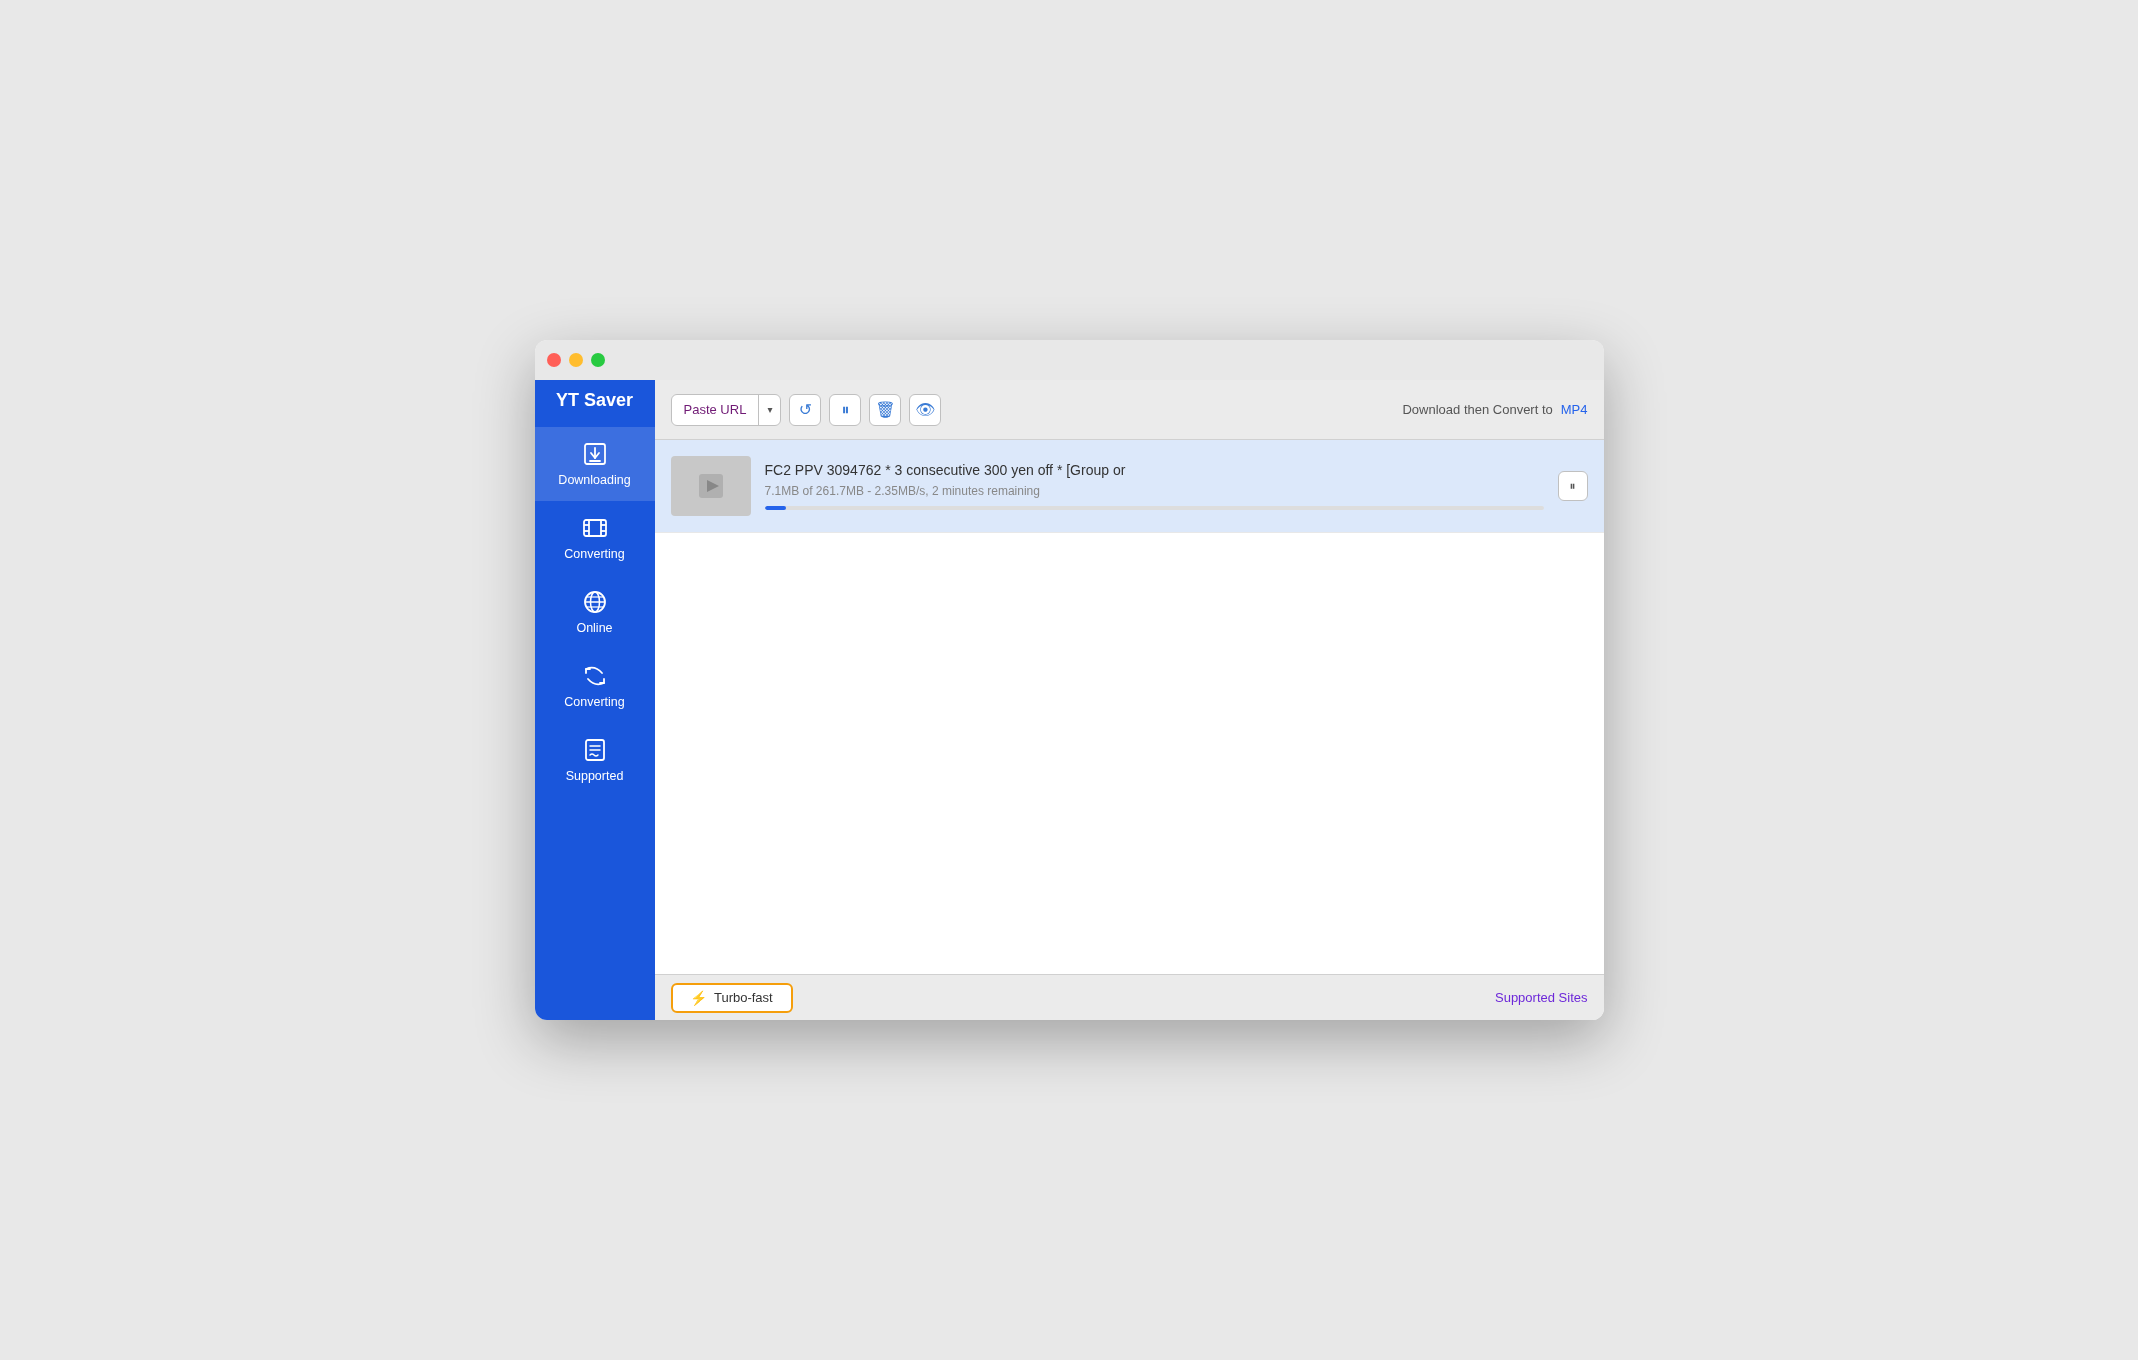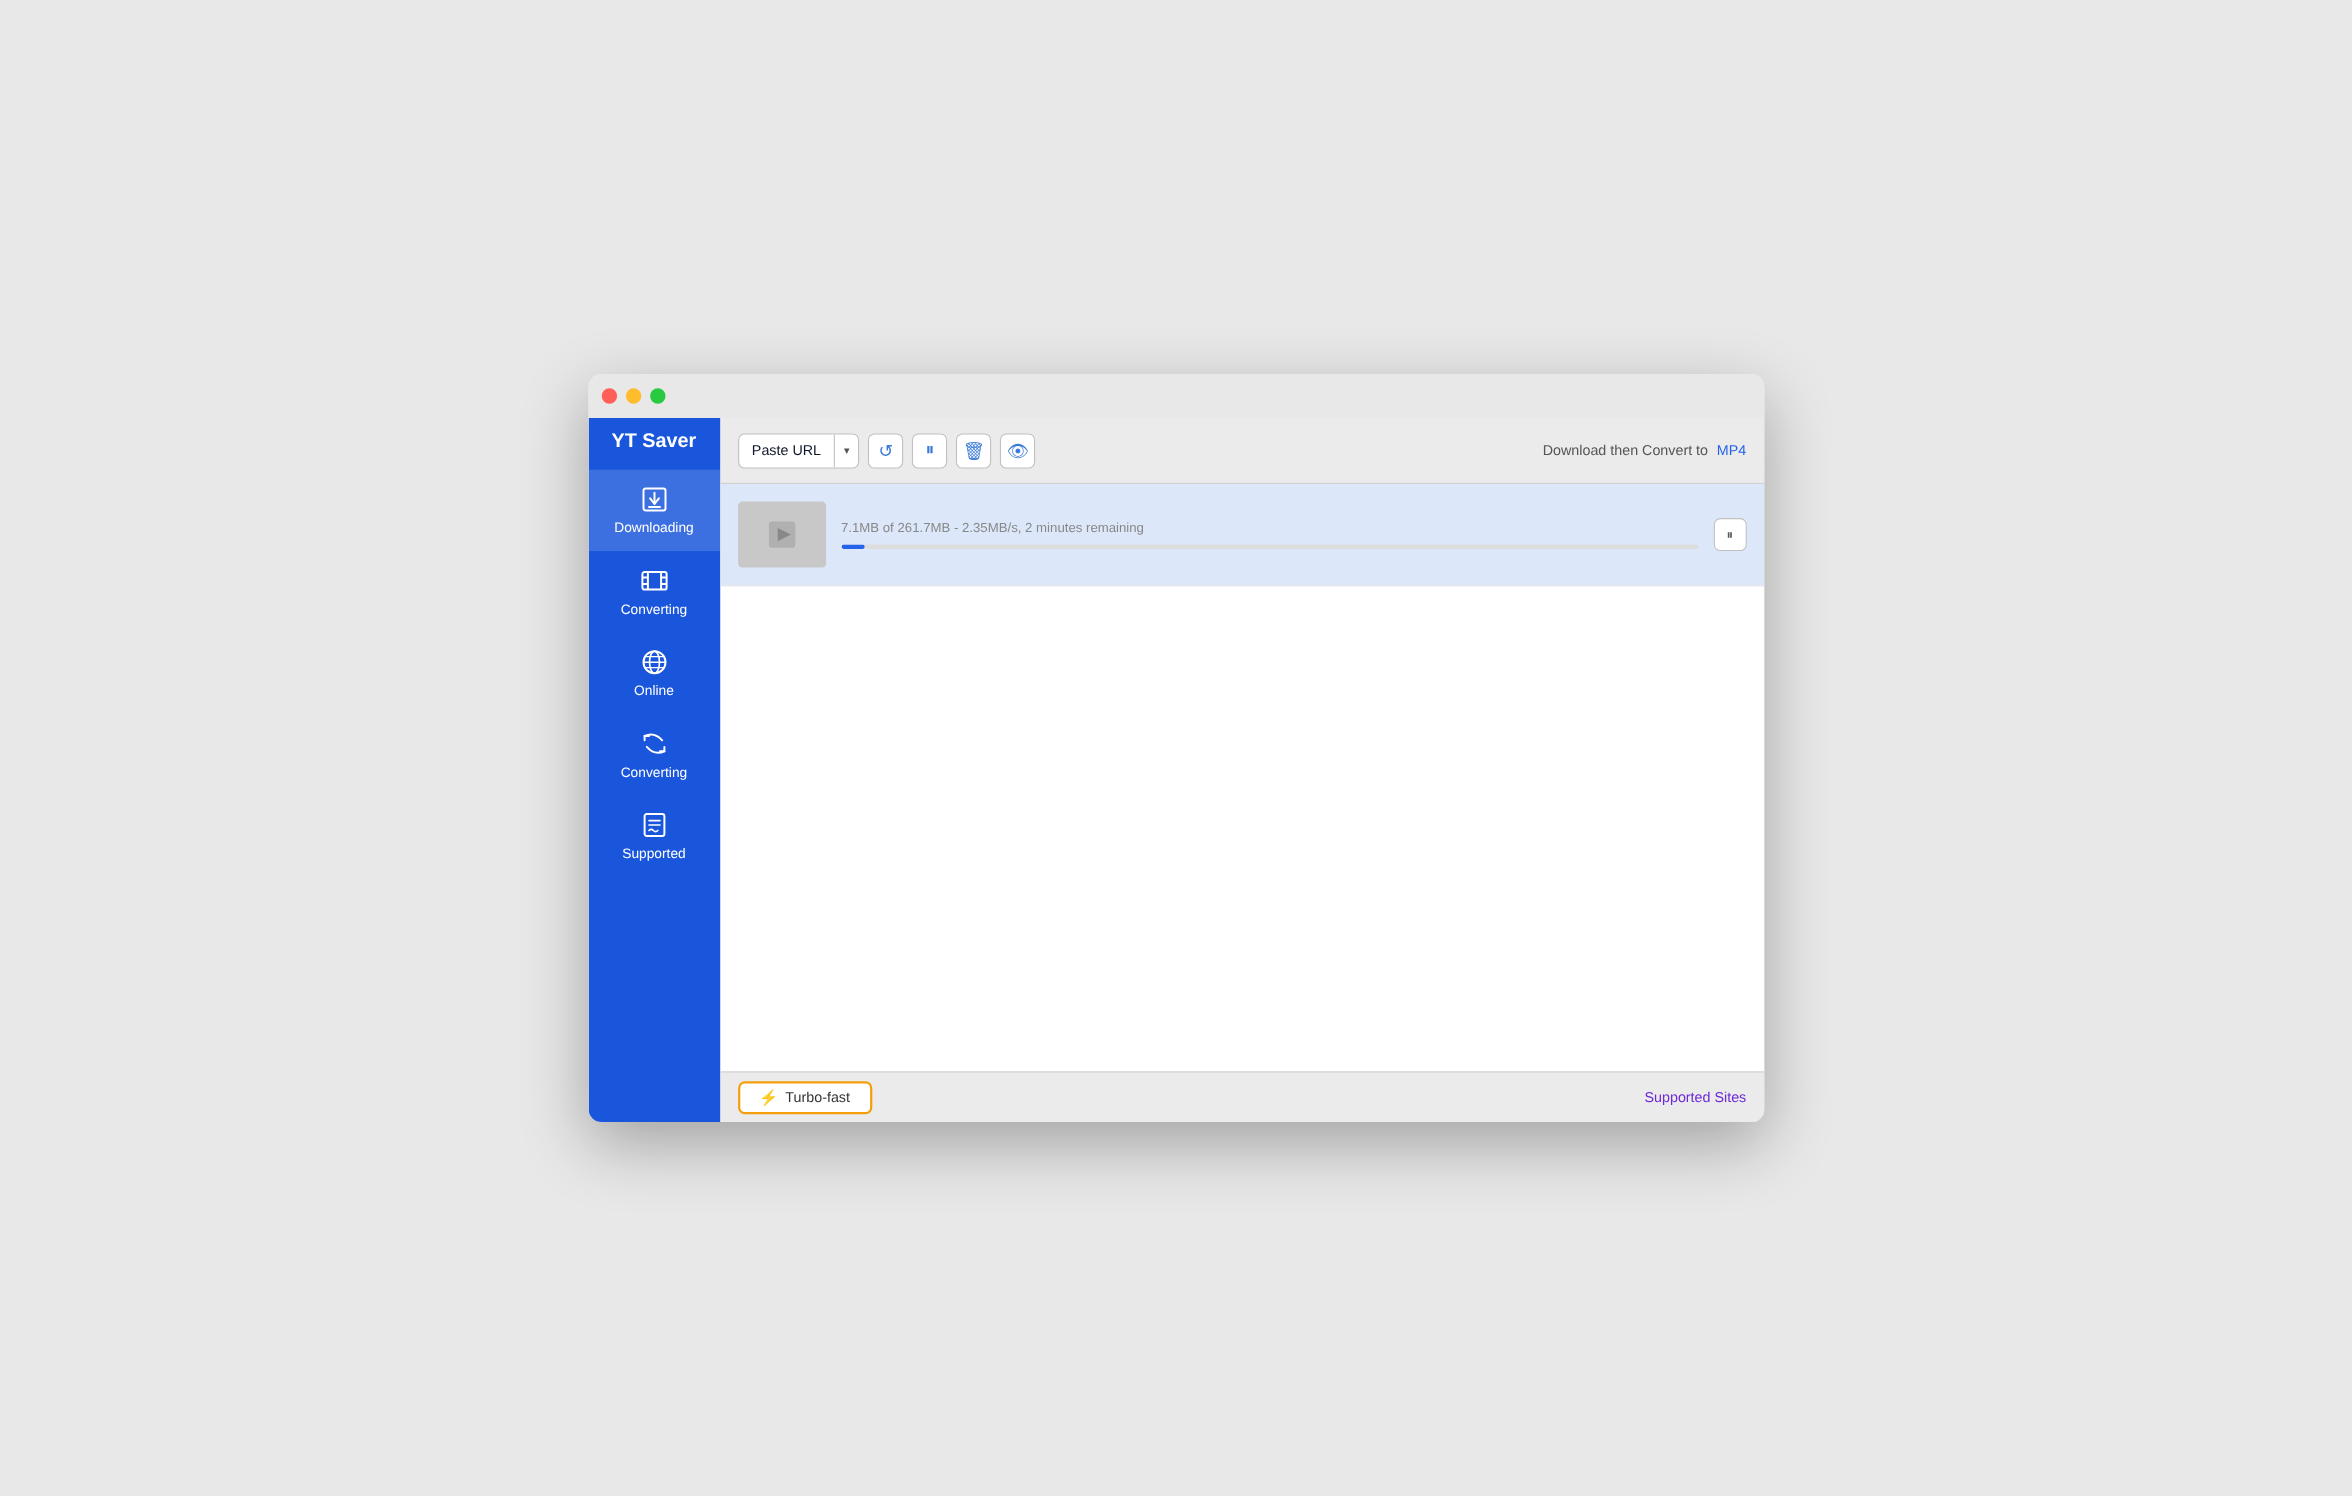--- a/index.html
+++ b/index.html
@@ -118,21 +118,21 @@
       background: white;
       border: 1.5px solid #c0c0c0;
       border-radius: 6px;
       height: 32px;
       cursor: pointer;
       overflow: hidden;
     }
     .paste-url-text {
       padding: 0 12px;
       font-size: 13px;
-      color: #0f172a;
+      color: #701a75;
       border-right: 1px solid #c0c0c0;
       height: 100%;
       display: flex;
       align-items: center;
     }
     .paste-url-arrow {
       padding: 0 8px;
       font-size: 10px;
       color: #555;
       height: 100%;
@@ -385,20 +385,21 @@
 
       <div class="download-list">
         <div class="download-item">
           <div class="video-thumb">
             <svg width="28" height="28" viewBox="0 0 28 28" fill="none" xmlns="http://www.w3.org/2000/svg">
               <rect x="2" y="2" width="24" height="24" rx="3" fill="#b0b0b0"></rect>
               <polygon points="10,8 22,14 10,20" fill="#888"></polygon>
             </svg>
           </div>
           <div class="download-info">
+            <div class="download-title">FC2 PPV 3094762 * 3 consecutive 300 yen off * [Group or</div>
             <div class="download-stats">7.1MB of 261.7MB -   2.35MB/s, 2 minutes remaining</div>
             <div class="progress-bar-bg">
               <div class="progress-bar-fill" style="width: 2.7%"></div>
             </div>
           </div>
           <div class="download-pause-btn">
             <span>⏸</span>
           </div>
         </div>
       </div>

